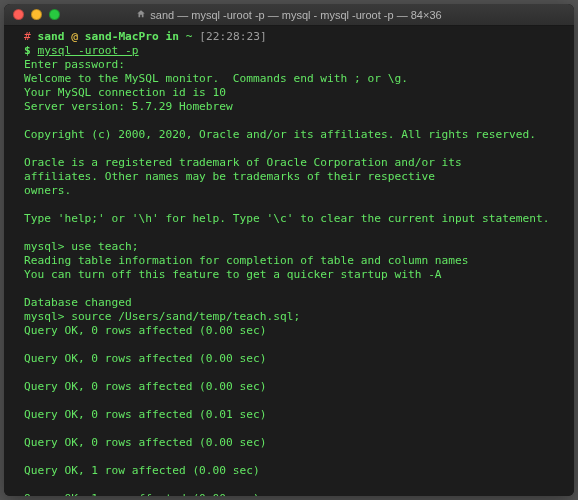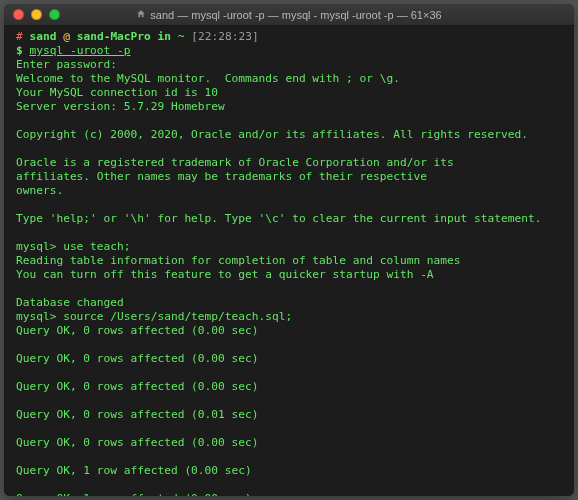--- a/index.html
+++ b/index.html
@@ -20,21 +20,21 @@
     .dot.red    { background: #ff5f57; border: 0.5px solid rgba(0,0,0,0.25); }
     .dot.yellow { background: #febc2e; border: 0.5px solid rgba(0,0,0,0.25); }
     .dot.green  { background: #28c840; border: 0.5px solid rgba(0,0,0,0.25); }
     .title {
       position: absolute; left: 0; right: 0; text-align: center;
       font-size: 11px; color: #b7b7b7; pointer-events: none;
       display: flex; justify-content: center; align-items: center; gap: 4px;
     }
     .title .home { opacity: 0.7; }
     .terminal {
-      flex: 1; background: #1c1c1c; padding: 4px 8px 6px 12px;
+      flex: 1; background: #1c1c1c; padding: 4px 8px 6px 20px;
       font-family: Menlo, "DejaVu Sans Mono", Consolas, monospace;
       font-size: 11.2px; line-height: 14px; color: #63e663;
       white-space: pre-wrap; word-break: break-word; overflow: hidden;
     }
     .prompt-hash { color: #ff5f57; }
     .prompt-user, .prompt-host, .prompt-in, .prompt-dollar { color: #63e663; font-weight: bold; }
     .prompt-at  { color: #ffd24a; }
     .prompt-tilde { color: #63e663; }
     .prompt-time { color: #9e9e9e; }
     .cmd { color: #63e663; text-decoration: underline; }
@@ -49,18 +49,18 @@
       <div class="dot red"></div>
       <div class="dot yellow"></div>
       <div class="dot green"></div>
     </div>
     <div class="title">
       <span class="home">
         <svg width="10" height="10" viewBox="0 0 24 24" fill="#b7b7b7">
             <path d="M12 3l9 8h-3v9h-4v-6H10v6H6v-9H3z"></path>
           </svg>
       </span>
-      <span>sand — mysql -uroot -p — mysql - mysql -uroot -p — 61×36</span>
+      <span>sand — mysql -uroot -p — mysql - mysql -uroot -p — 84×36</span>
     </div>
   </div>
 
   <div class="terminal" id="terminal"><div class="line"><span class="prompt-hash">#</span> <span class="prompt-user">sand</span> <span class="prompt-at">@</span> <span class="prompt-host">sand-MacPro</span> <span class="prompt-in">in</span> <span class="prompt-tilde">~</span> <span class="prompt-time">[22:28:23]</span></div><div class="line"><span class="prompt-dollar">$</span> <span class="cmd">mysql -uroot -p</span></div><div class="line">Enter password:</div><div class="line">Welcome to the MySQL monitor.  Commands end with ; or \g.</div><div class="line">Your MySQL connection id is 10</div><div class="line">Server version: 5.7.29 Homebrew</div><div class="line"></div><div class="line">Copyright (c) 2000, 2020, Oracle and/or its affiliates. All rights reserved.</div><div class="line"></div><div class="line">Oracle is a registered trademark of Oracle Corporation and/or its</div><div class="line">affiliates. Other names may be trademarks of their respective</div><div class="line">owners.</div><div class="line"></div><div class="line">Type 'help;' or '\h' for help. Type '\c' to clear the current input statement.</div><div class="line"></div><div class="line">mysql&gt; use teach;</div><div class="line">Reading table information for completion of table and column names</div><div class="line">You can turn off this feature to get a quicker startup with -A</div><div class="line"></div><div class="line">Database changed</div><div class="line">mysql&gt; source /Users/sand/temp/teach.sql;</div><div class="line">Query OK, 0 rows affected (0.00 sec)</div><div class="line"></div><div class="line">Query OK, 0 rows affected (0.00 sec)</div><div class="line"></div><div class="line">Query OK, 0 rows affected (0.00 sec)</div><div class="line"></div><div class="line">Query OK, 0 rows affected (0.01 sec)</div><div class="line"></div><div class="line">Query OK, 0 rows affected (0.00 sec)</div><div class="line"></div><div class="line">Query OK, 1 row affected (0.00 sec)</div><div class="line"></div><div class="line">Query OK, 1 row affected (0.00 sec)</div></div>
 </div>
 
 </body></html>

